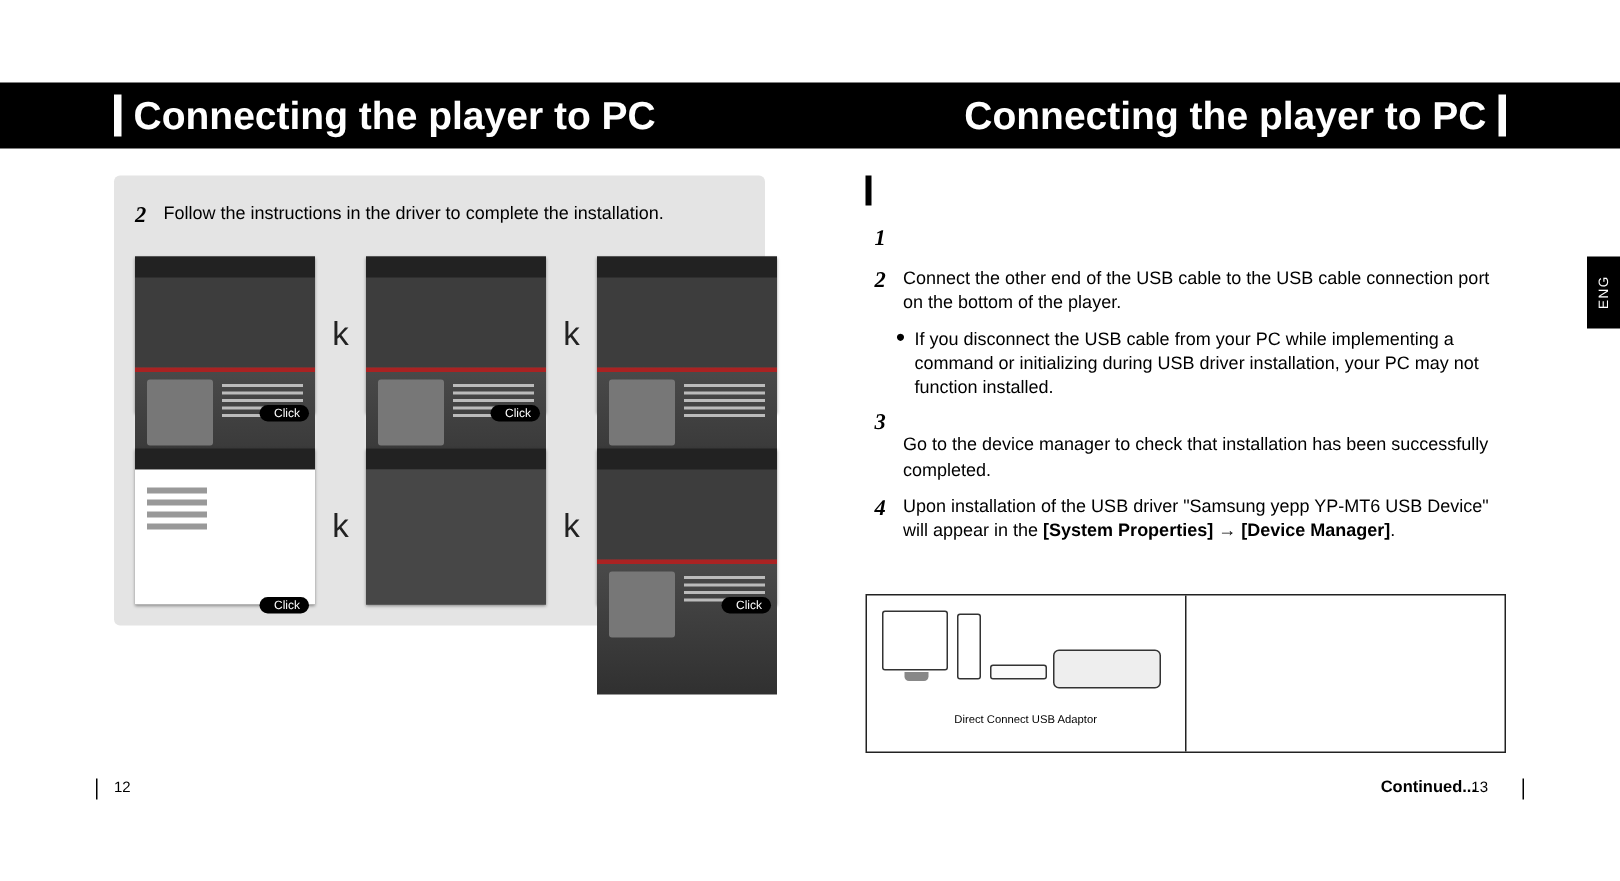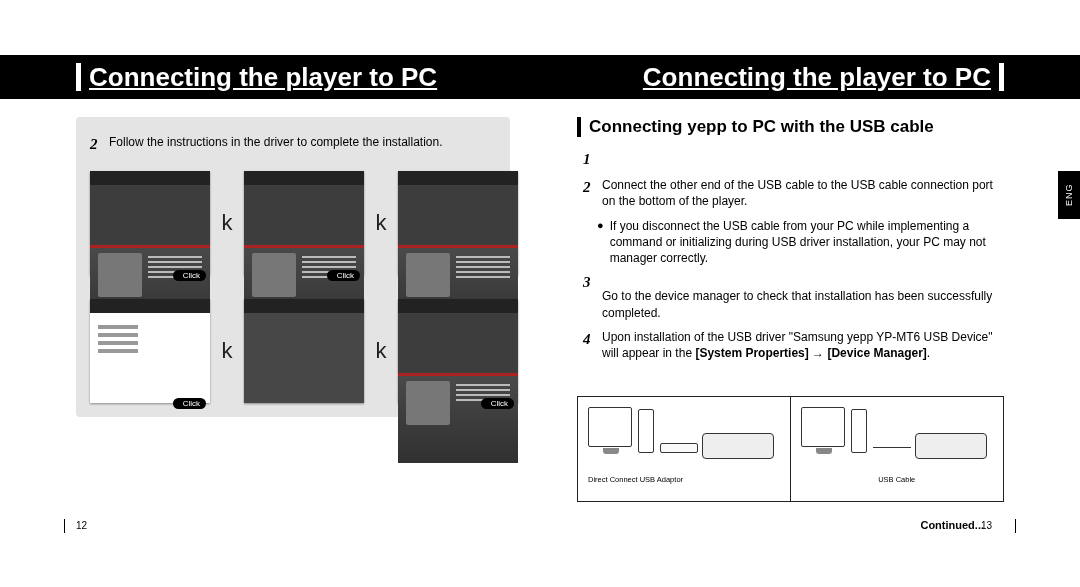--- a/index.html
+++ b/index.html
@@ -30,21 +30,20 @@
   }
   .header-left .bar, .header-right .bar {
     width: 5px;
     height: 28px;
     background: #fff;
   }
   .header-title {
     color: #fff;
     font-size: 26px;
     font-weight: bold;
-    text-decoration: underline;
   }
   .content {
     position: absolute;
     top: 99px;
     left: 0;
     width: 1080px;
     height: 460px;
     display: flex;
   }
   .page-left, .page-right {
@@ -143,21 +142,21 @@
   .tower { position:absolute; left:50px; top:2px; width:16px; height:44px; border:1px solid #333; border-radius:2px;}
   .player-dev {
     position:absolute; right:6px; top:26px; width:72px; height:26px; border:1px solid #333; border-radius:4px; background:#eee;
   }
   .usb-conn {
     position:absolute; left:72px; top:36px; right:82px; height:10px; border:1px solid #333; border-radius:2px; background:#fafafa;
   }
   .cable-line {
     position:absolute; left:72px; top:40px; right:82px; height:1px; background:#333;
   }
-  .diag-caption { font-size:7.5px; text-align:left; margin-top:4px;}
+  .diag-caption { font-size:7.5px; text-align:center; margin-top:4px;}
   .page-num {
     position:absolute; bottom:28px; font-size:10px;
   }
   .pn-left { left:76px;}
   .pn-right { right:88px;}
   .continued {
     position:absolute; right:96px; bottom:28px; font-size:11px; font-weight:bold;
   }
   .sep-line-left { position:absolute; left:64px; bottom:26px; width:1px; height:14px; background:#000;}
   .sep-line-right { position:absolute; right:64px; bottom:26px; width:1px; height:14px; background:#000;}
@@ -273,34 +272,33 @@
     </div>
     <div class="sep-line-left"></div>
     <div class="page-num pn-left">12</div>
   </div>
 
   <div class="page-right">
     <div class="lang-tab">ENG</div>
 
     <div class="subheading">
       <div class="vbar"></div>
-      <div class="subheading-text">Connecting yepp to PC with the USB cable</div>
     </div>
 
     <div class="right-steps">
       <div class="step-line">
         <span class="step-num">1</span>
       </div>
       <div class="step-line">
         <span class="step-num">2</span>
         <span class="step-text">Connect the other end of the USB cable to the USB cable connection port on the bottom of the player.</span>
       </div>
       <div class="bullet-line">
         <span class="bullet-dot">●</span>
-        <span>If you disconnect the USB cable from your PC while implementing a command or initializing during USB driver installation, your PC may not manager correctly.</span>
+        <span>If you disconnect the USB cable from your PC while implementing a command or initializing during USB driver installation, your PC may not function installed.</span>
       </div>
       <div class="step-line">
         <span class="step-num">3</span>
         <span class="step-text">
           <br>
           <span>Go to the device manager to check that installation has been successfully completed.</span>
         </span>
       </div>
       <div class="step-line">
         <span class="step-num">4</span>
@@ -313,29 +311,20 @@
     <div class="diagram-box">
       <div class="diagram-half">
         <div class="diag-row">
           <div class="monitor"></div>
           <div class="tower"></div>
           <div class="usb-conn"></div>
           <div class="player-dev"></div>
         </div>
         <div class="diag-caption">Direct Connect USB Adaptor</div>
       </div>
-      <div class="diagram-half">
-        <div class="diag-row">
-          <div class="monitor"></div>
-          <div class="tower"></div>
-          <div class="cable-line"></div>
-          <div class="player-dev"></div>
-        </div>
-        <div class="diag-caption" style="text-align:center;">USB Cable</div>
-      </div>
     </div>
 
     <div class="continued">Continued...</div>
     <div class="sep-line-right"></div>
     <div class="page-num pn-right">13</div>
   </div>
 
 </div>
 
 </body></html>

